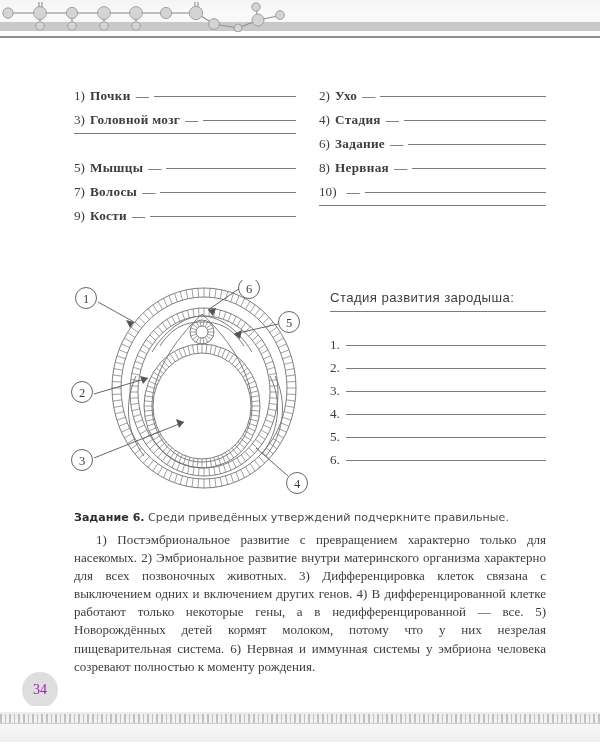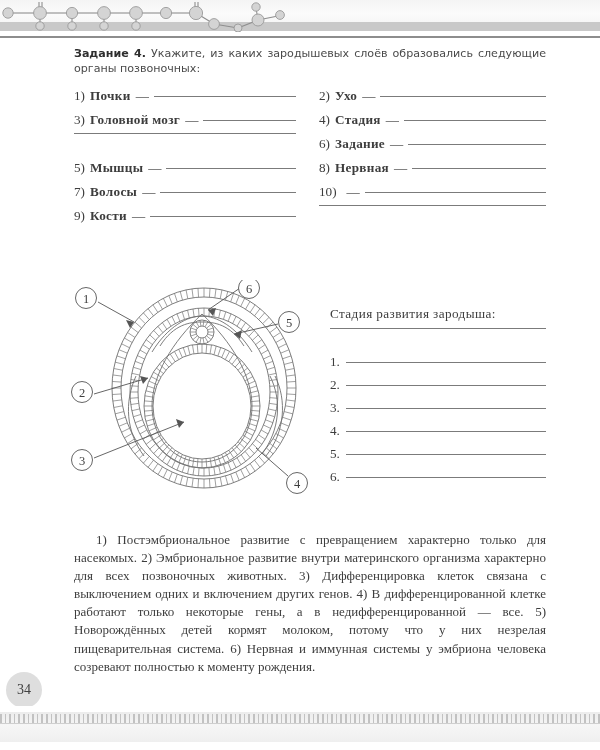--- a/index.html
+++ b/index.html
@@ -127,27 +127,26 @@
   }
   .figure svg { display: block; }
 
   
   .answers {
     position: absolute;
     left: 330px;
     width: 216px;
   }
   .answers-title {
-    font-family: Liberation Serif, serif;
+    font-family: Liberation Sans, sans-serif;
     font-size: 13.2px;
     color: #3d3d3d;
     letter-spacing: 0.4px;
     white-space: nowrap;
     margin-bottom: 9px;
-    margin-top: 16px;
   }
   .answer-row {
     display: flex;
     align-items: baseline;
     height: 23px;
     font-family: "Liberation Serif", serif;
     font-size: 13.2px;
     color: #3d3d3d;
   }
   .answer-num { width: 16px; }
@@ -167,27 +166,27 @@
     line-height: 18.1px;
     color: #3d3d3d;
     text-align: justify;
     text-justify: inter-word;
     text-indent: 22px;
   }
 
   
   .page-number {
     position: absolute;
-    left: 6px;
+    left: 22px;
     top: 672px;
     width: 36px;
     height: 36px;
     border-radius: 50%;
     background: #dedede;
-    color: #404040;
+    color: #a21caf;
     font-family: "Liberation Serif", serif;
     font-size: 14px;
     display: flex;
     align-items: center;
     justify-content: center;
   }
 
   
   .footer-deco {
     position: absolute;
@@ -272,26 +271,20 @@
       <circle cx="258" cy="20" r="6.0"></circle>
       <circle cx="256" cy="7" r="4.2"></circle>
       <circle cx="280" cy="15" r="4.4"></circle>
     </g>
   </svg>
 </div>
 <div class="header-rule"></div>
 
 <div class="page">
 
-  <div class="task" style="top:6px;">
-    <div class="task-text">
-      <span class="task-label">Задание 4.</span>
-      <span>Укажите, из каких зародышевых слоёв образовались следующие органы позвоночных:</span>
-    </div>
-  </div>
 
   <div class="fill-grid" style="top:48px;">
 
     <div class="fill-col left">
       <div class="fill-row">
         <span class="fill-num">1)</span>
         <span class="fill-name">Почки</span>
         <span class="fill-dash">—</span>
         <span class="fill-line"></span>
       </div>
@@ -743,20 +736,26 @@
     <div class="answer-row">
       <span class="answer-num">5.</span>
       <span class="answer-line"></span>
     </div>
     <div class="answer-row">
       <span class="answer-num">6.</span>
       <span class="answer-line"></span>
     </div>
   </div>
 
+  <div class="task" style="top:470px;">
+    <div class="task-text">
+      <span class="task-label">Задание 6.</span>
+      <span>Среди приведённых утверждений подчеркните правильные.</span>
+    </div>
+  </div>
 
   <div class="task" style="top:491px;">
     <div class="para-body">1) Постэмбриональное развитие с превращением характерно только для насекомых. 2) Эмбриональное развитие внутри материнского организма характерно для всех позвоночных животных. 3) Дифференцировка клеток связана с выключением одних и включением других генов. 4) В дифференцированной клетке работают только некоторые гены, а в недифференцированной — все. 5) Новорождённых детей кормят молоком, потому что у них незрелая пищеварительная система. 6) Нервная и иммунная системы у эмбриона человека созревают полностью к моменту рождения.</div>
   </div>
 
 </div>
 
 <div class="page-number">34</div>
 
 <div class="footer-deco">

